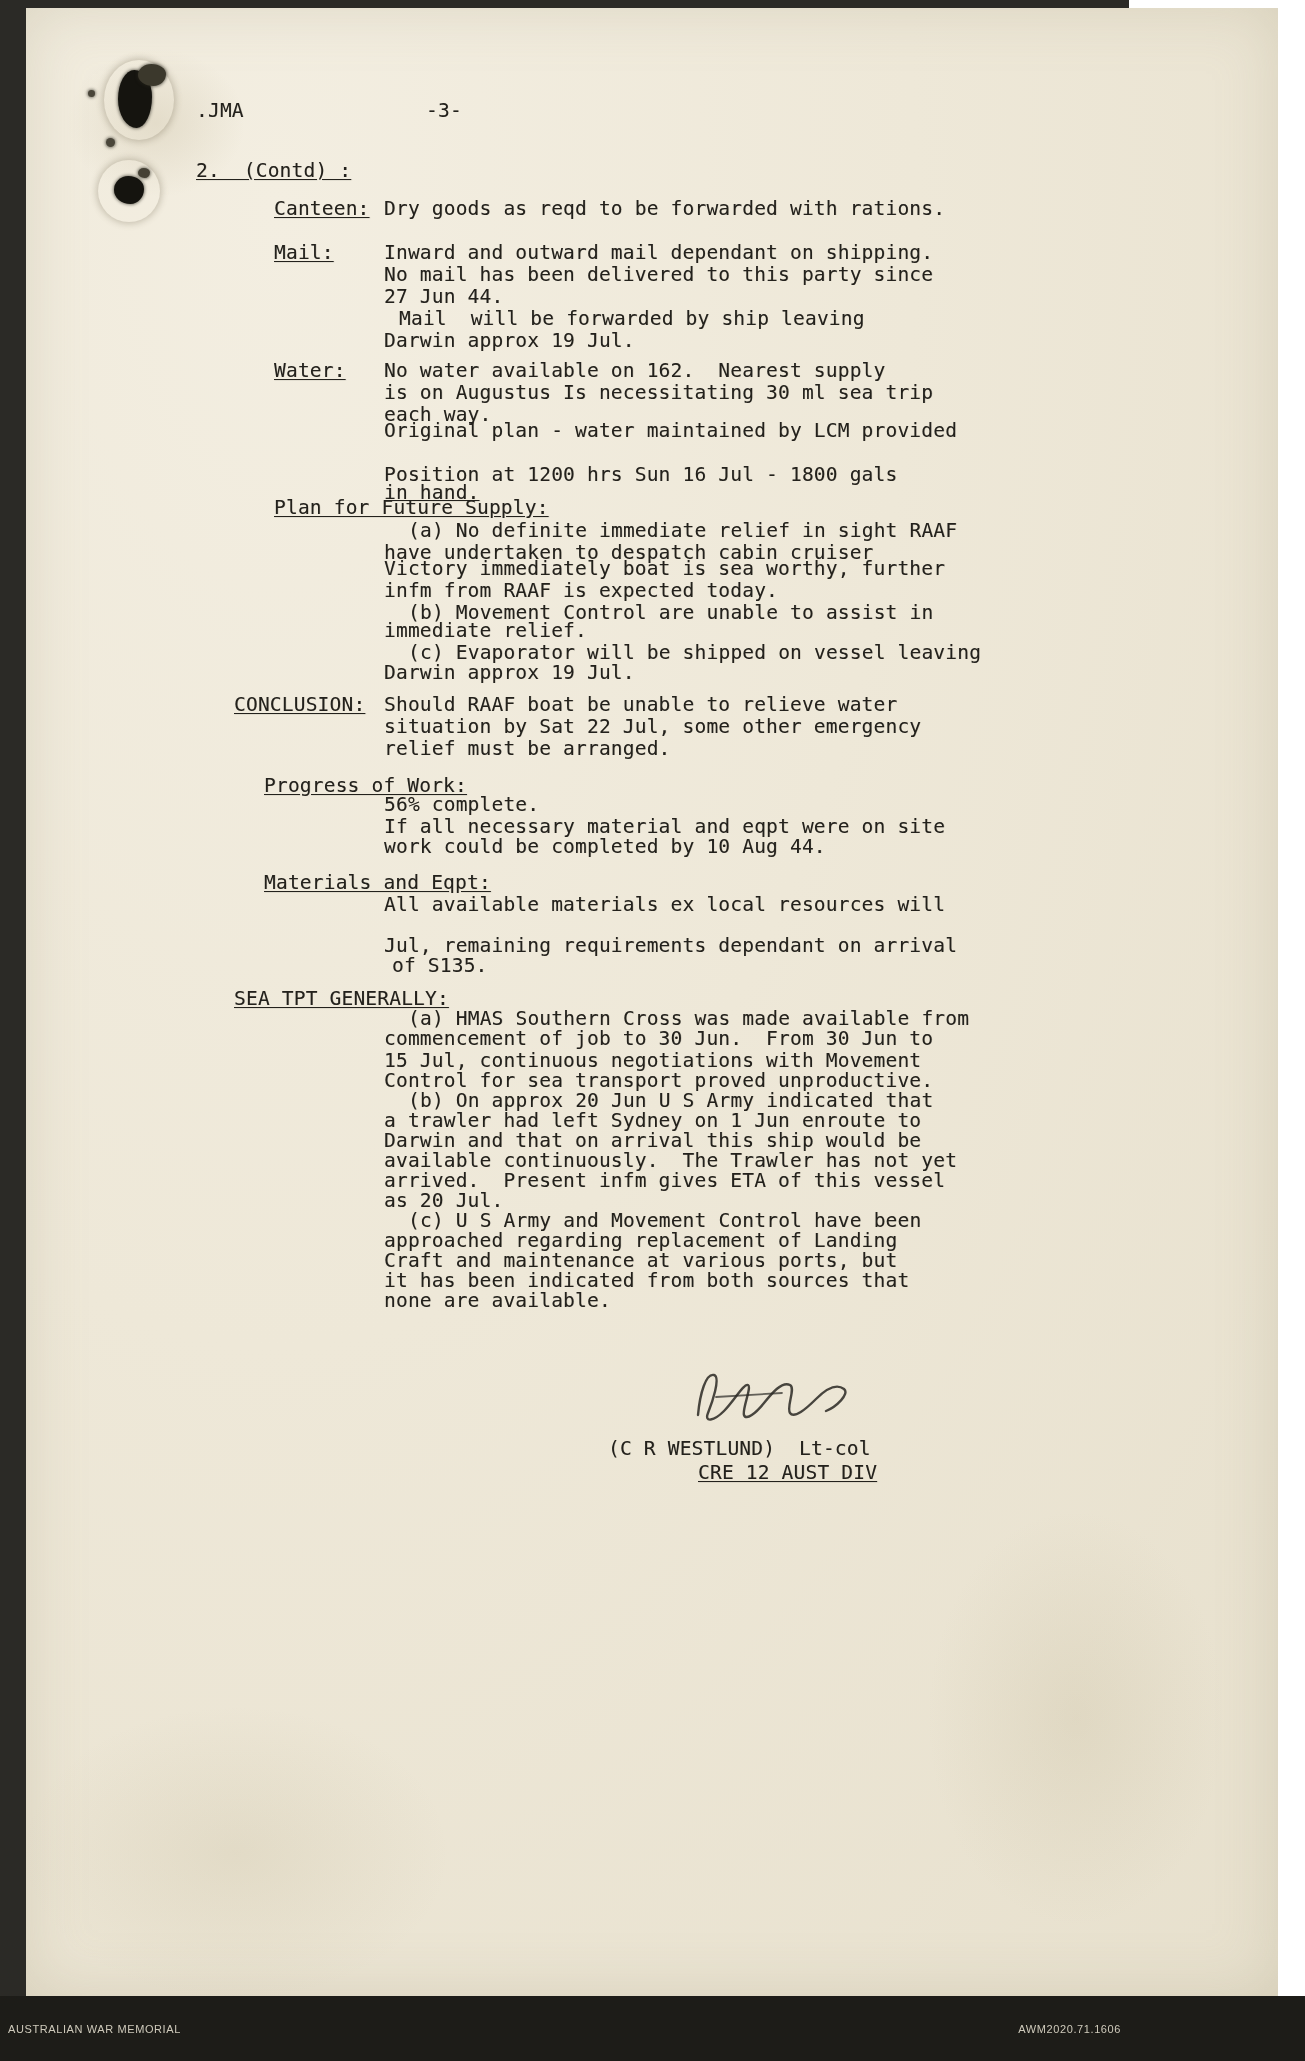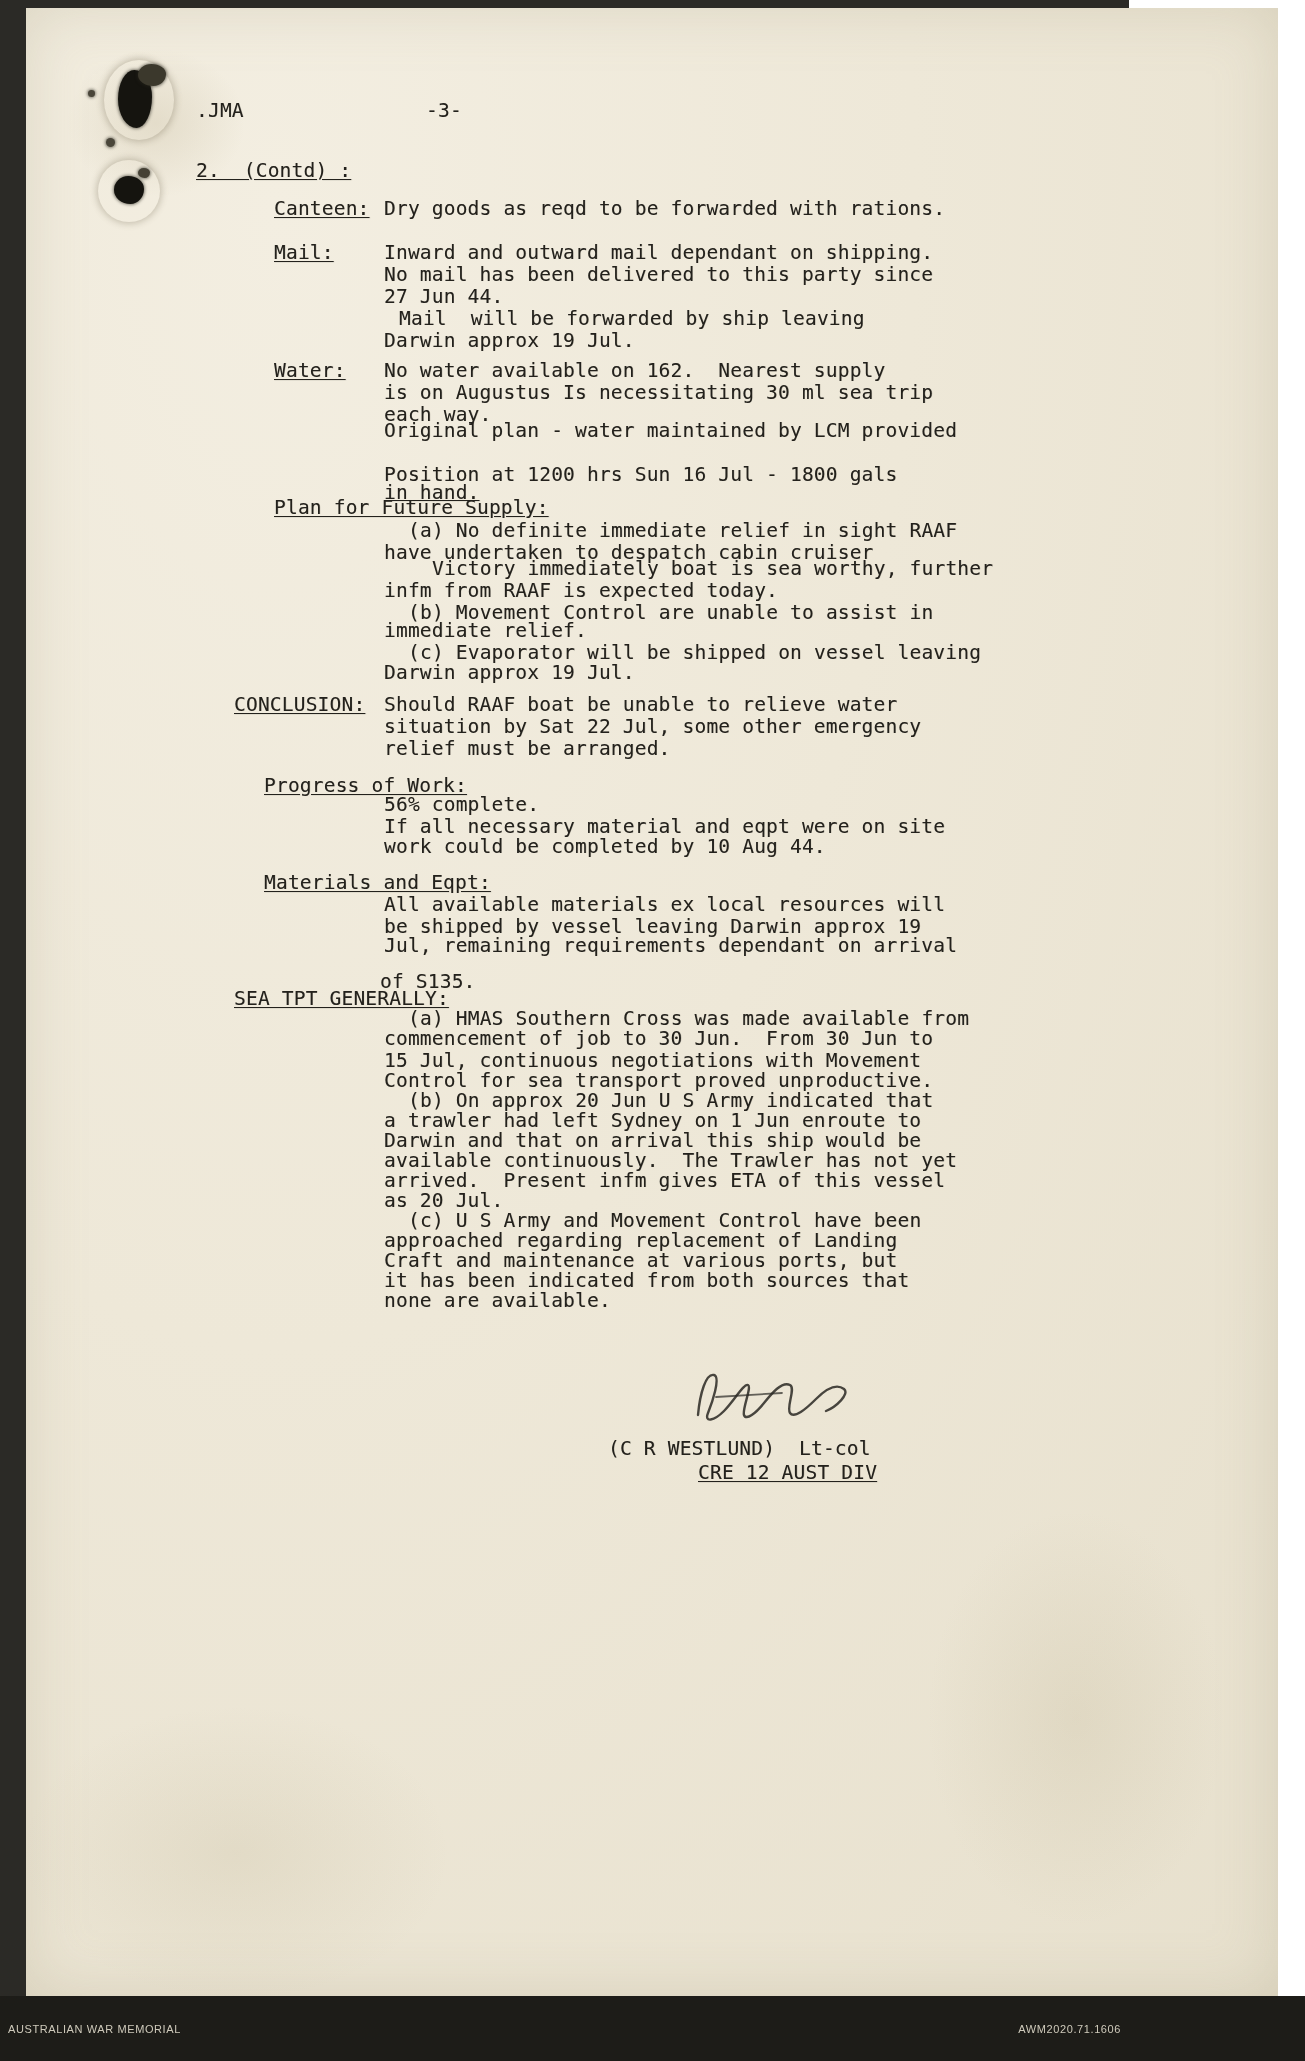--- a/index.html
+++ b/index.html
@@ -155,42 +155,41 @@
       <div class="ln" style="left:358px;top:350px;">No water available on 162.  Nearest supply</div>
       <div class="ln" style="left:358px;top:372px;">is on Augustus Is necessitating 30 ml sea trip</div>
       <div class="ln" style="left:358px;top:394px;">each way.</div>
       <div class="ln" style="left:358px;top:410px;">Original plan - water maintained by LCM provided</div>
       <div class="ln" style="left:358px;top:454px;">Position at 1200 hrs Sun 16 Jul - 1800 gals</div>
       <div class="ln" style="left:358px;top:472px;text-decoration:underline;">in hand.</div>
 
       <div class="ln u" style="left:248px;top:487px;">Plan for Future Supply:</div>
       <div class="ln" style="left:382px;top:510px;">(a) No definite immediate relief in sight RAAF</div>
       <div class="ln" style="left:358px;top:532px;">have undertaken to despatch cabin cruiser</div>
-      <div class="ln" style="left:358px;top:548px;margin-left:48px;">Victory immediately boat is sea worthy, further</div>
+      <div class="ln" style="left:358px;top:548px;">Victory immediately boat is sea worthy, further</div>
       <div class="ln" style="left:358px;top:570px;">infm from RAAF is expected today.</div>
       <div class="ln" style="left:382px;top:592px;">(b) Movement Control are unable to assist in</div>
       <div class="ln" style="left:358px;top:610px;">immediate relief.</div>
       <div class="ln" style="left:382px;top:632px;">(c) Evaporator will be shipped on vessel leaving</div>
       <div class="ln" style="left:358px;top:652px;">Darwin approx 19 Jul.</div>
 
       <div class="ln u" style="left:208px;top:684px;">CONCLUSION:</div>
       <div class="ln" style="left:358px;top:684px;">Should RAAF boat be unable to relieve water</div>
       <div class="ln" style="left:358px;top:706px;">situation by Sat 22 Jul, some other emergency</div>
       <div class="ln" style="left:358px;top:728px;">relief must be arranged.</div>
 
       <div class="ln u" style="left:238px;top:765px;">Progress of Work:</div>
       <div class="ln" style="left:358px;top:784px;">56% complete.</div>
       <div class="ln" style="left:358px;top:806px;">If all necessary material and eqpt were on site</div>
       <div class="ln" style="left:358px;top:826px;">work could be completed by 10 Aug 44.</div>
 
       <div class="ln u" style="left:238px;top:862px;">Materials and Eqpt:</div>
       <div class="ln" style="left:358px;top:884px;">All available materials ex local resources will</div>
-      <div class="ln" style="left:358px;top:906px;">be shipped by vessel leaving Darwin approx 19</div>
       <div class="ln" style="left:358px;top:925px;">Jul, remaining requirements dependant on arrival</div>
-      <div class="ln" style="left:354px;top:945px;margin-top:16px;">of S135.</div>
+      <div class="ln" style="left:366px;top:945px;">of S135.</div>
 
       <div class="ln u" style="left:208px;top:978px;">SEA TPT GENERALLY:</div>
       <div class="ln" style="left:382px;top:998px;">(a) HMAS Southern Cross was made available from</div>
       <div class="ln" style="left:358px;top:1018px;">commencement of job to 30 Jun.  From 30 Jun to</div>
       <div class="ln" style="left:358px;top:1040px;">15 Jul, continuous negotiations with Movement</div>
       <div class="ln" style="left:358px;top:1060px;">Control for sea transport proved unproductive.</div>
       <div class="ln" style="left:382px;top:1080px;">(b) On approx 20 Jun U S Army indicated that</div>
       <div class="ln" style="left:358px;top:1100px;">a trawler had left Sydney on 1 Jun enroute to</div>
       <div class="ln" style="left:358px;top:1120px;">Darwin and that on arrival this ship would be</div>
       <div class="ln" style="left:358px;top:1140px;">available continuously.  The Trawler has not yet</div>

